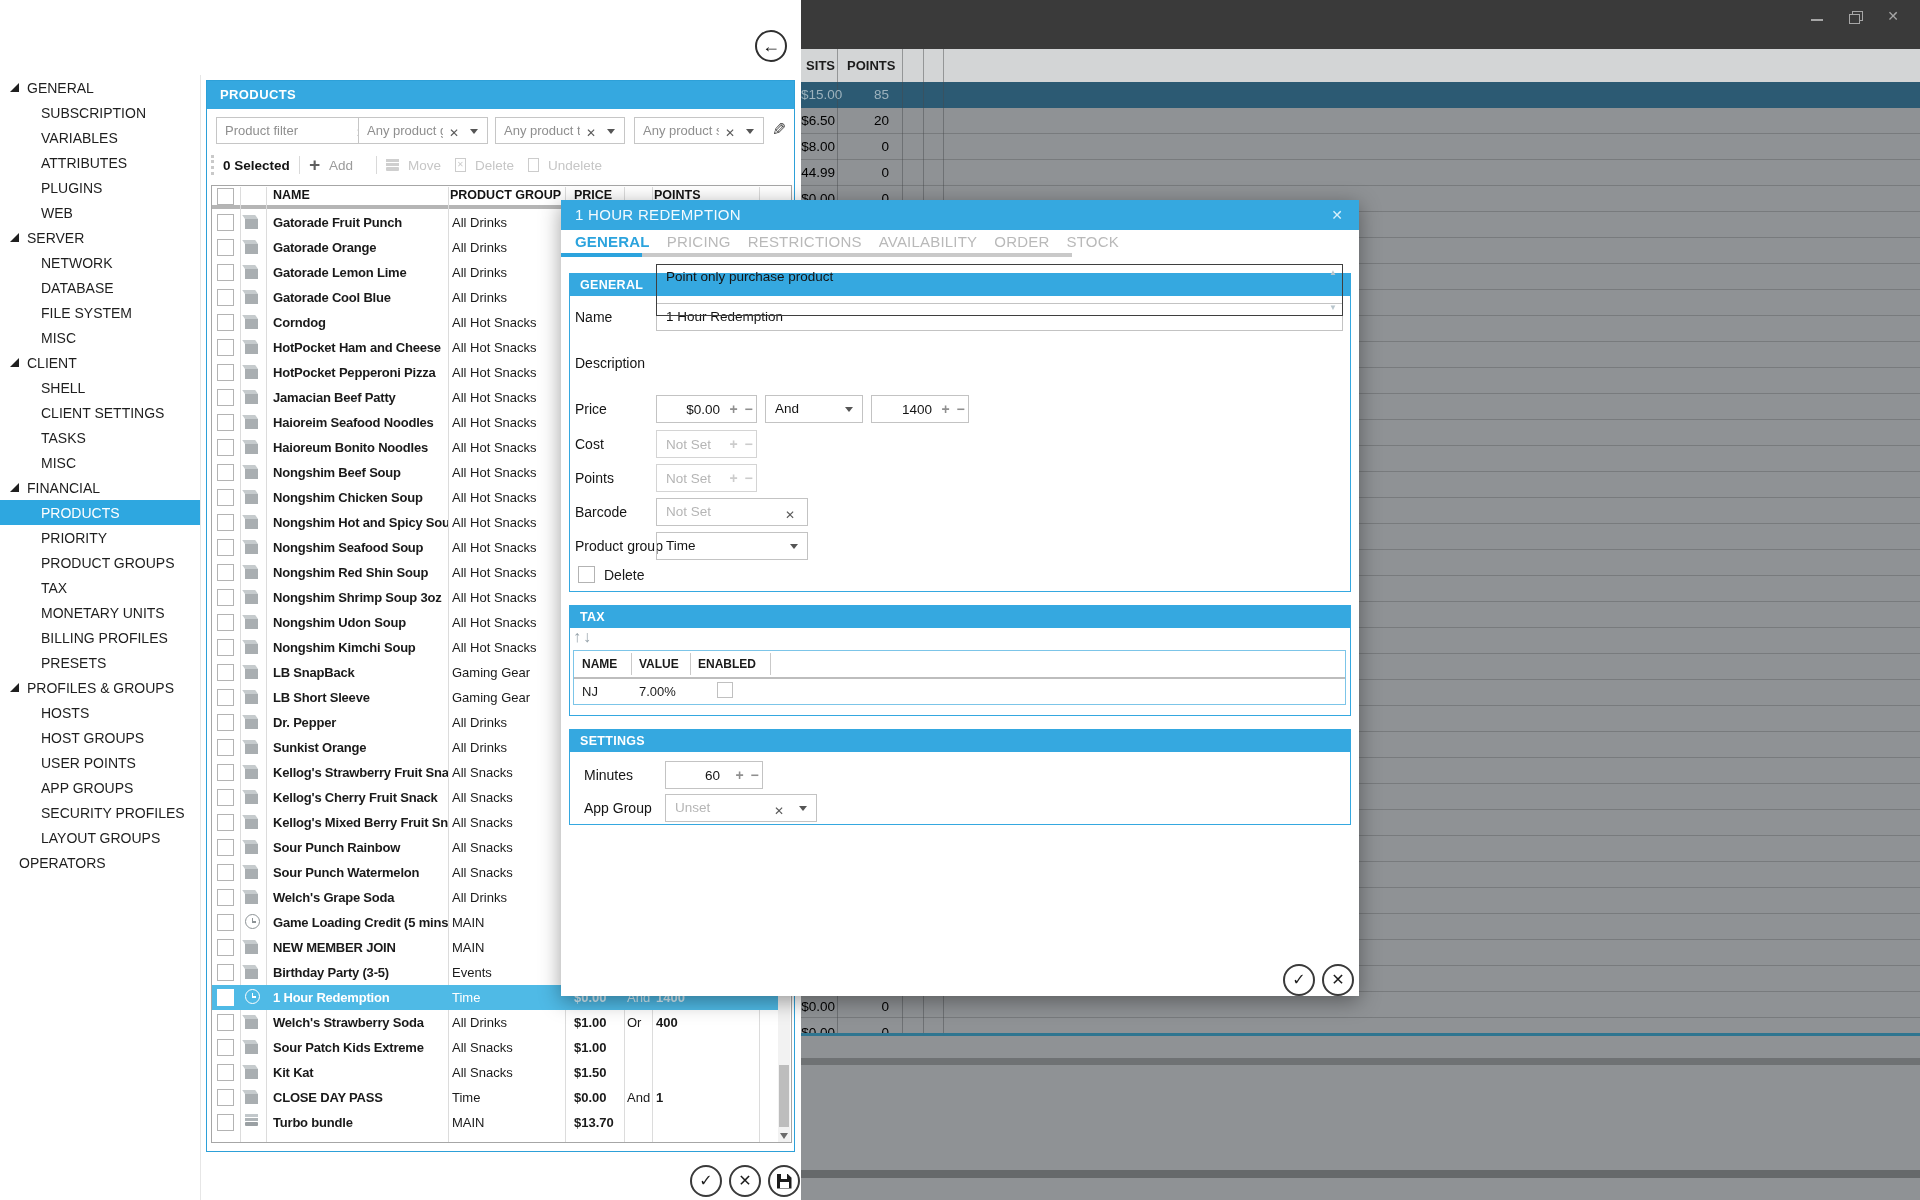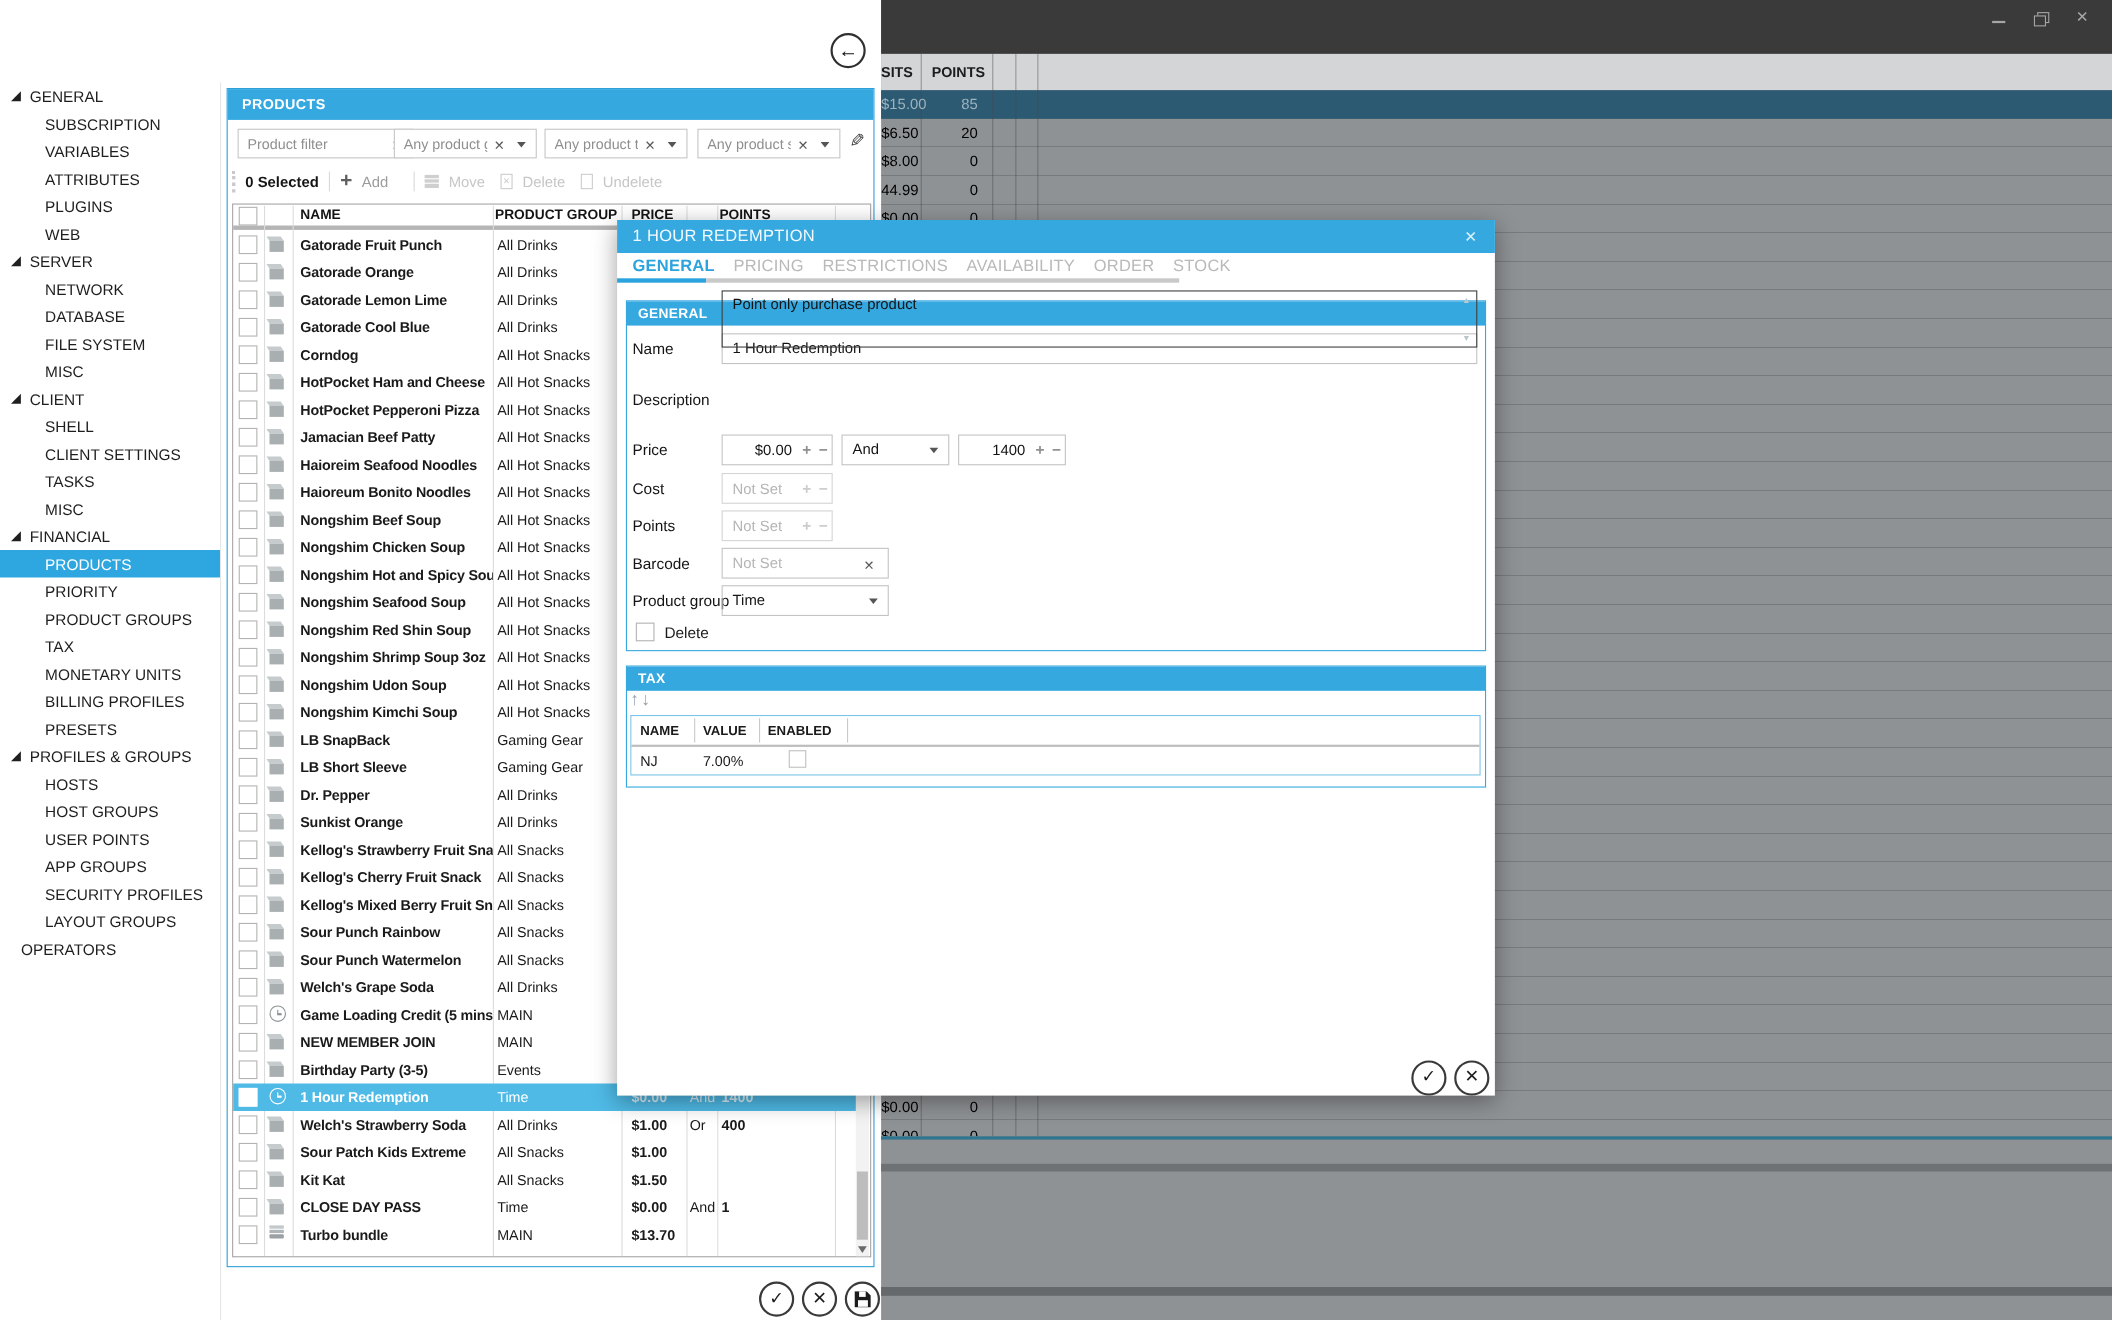--- a/index.html
+++ b/index.html
@@ -13,21 +13,21 @@
   .win-btn { position:absolute; top:3px; width:30px; height:26px; display:flex; align-items:center; justify-content:center; }
   #btn-min { right:88px; } #btn-restore { right:50px; } #btn-close { right:12px; }
   .icon-min-glyph { width:12px; height:2px; background:#a6a6a6; margin-top:8px; }
   .icon-restore-glyph { position:relative; width:12px; height:11px; }
   .icon-restore-glyph::before { content:''; position:absolute; left:3px; top:0; width:9px; height:8px; border:1px solid #a6a6a6; }
   .icon-restore-glyph::after  { content:''; position:absolute; left:0; top:3px; width:9px; height:8px; border:1px solid #a6a6a6; background:#3a3a3a; }
   .icon-close-glyph::before { content:'✕'; color:#a6a6a6; font-size:14px; }
 
   #bg-header { position:absolute; left:0; top:49px; width:1119px; height:33px; background:#d3d5d6; }
   .bg-hcell { position:absolute; top:0; height:33px; line-height:33px; font-weight:bold; font-size:13px; color:#1c1c1c; }
-  #bg-hcell-sits { left:0; width:34px; text-align:left; }
+  #bg-hcell-sits { left:0; width:34px; text-align:right; }
   #bg-hcell-points { left:46px; }
   .bg-vline { position:absolute; top:49px; width:1px; height:984px; background:rgba(70,74,76,.45); }
   #bg-rowlines { position:absolute; left:0; top:82px; width:1119px; height:951px;
     background:repeating-linear-gradient(to bottom, transparent 0, transparent 25px, rgba(60,62,64,.28) 25px, rgba(60,62,64,.28) 26px); }
   #bg-selected-row { position:absolute; left:0; top:82px; width:1119px; height:26px; background:#2c5a73; }
   #bg-rows { position:absolute; left:0; top:0; width:1119px; height:1033px; overflow:hidden; }
   .bg-row { position:absolute; left:0; width:1119px; height:26px; }
   .bg-cell-dep { position:absolute; left:0; width:34px; text-align:right; line-height:26px; font-size:13.5px; }
   .bg-cell-pts { position:absolute; left:36px; width:63px; text-align:right; padding-right:11px; line-height:26px; font-size:13.5px; }
   .bg-row.dim { color:#000000;text-decoration:underline; }
@@ -589,20 +589,37 @@
       <span class="tax-hcell" id="tax-h-enabled">ENABLED</span>
       <span class="tax-vline" style="left:57px"></span>
       <span class="tax-vline" style="left:116px"></span>
       <span class="tax-vline" style="left:196px"></span>
       <div id="tax-hline"></div>
       <span class="tax-cell" style="left:0">NJ</span>
       <span class="tax-cell" style="left:57px">7.00%</span>
       <span id="tax-cb"></span>
     </div>
 
+    <div class="section" id="sec-settings">
+      <div class="sec-rel">
+        <div class="section-header">SETTINGS</div>
+        <span class="fld-label" id="settings-min-label">Minutes</span>
+        <div class="stepper" id="minutes-stepper">
+          <span class="st-val" style="padding-right:12px">60</span>
+          <span class="st-plus"></span>
+            <span class="st-minus"></span>
+        </div>
+        <span class="fld-label" id="settings-app-label">App Group</span>
+        <div class="dd-box" id="appgroup-box">
+          <span class="dd-val unset">Unset</span>
+          <span class="x-icon" style="top:6px"></span>
+          <span class="caret"></span>
+        </div>
+      </div>
+    </div>
 
     <div class="circle-btn" id="dlg-ok">
         <span class="glyph">✓</span>
       </div>
     <div class="circle-btn" id="dlg-cancel">
         <span class="glyph">✕</span>
       </div>
   </div>
 
 </div>

